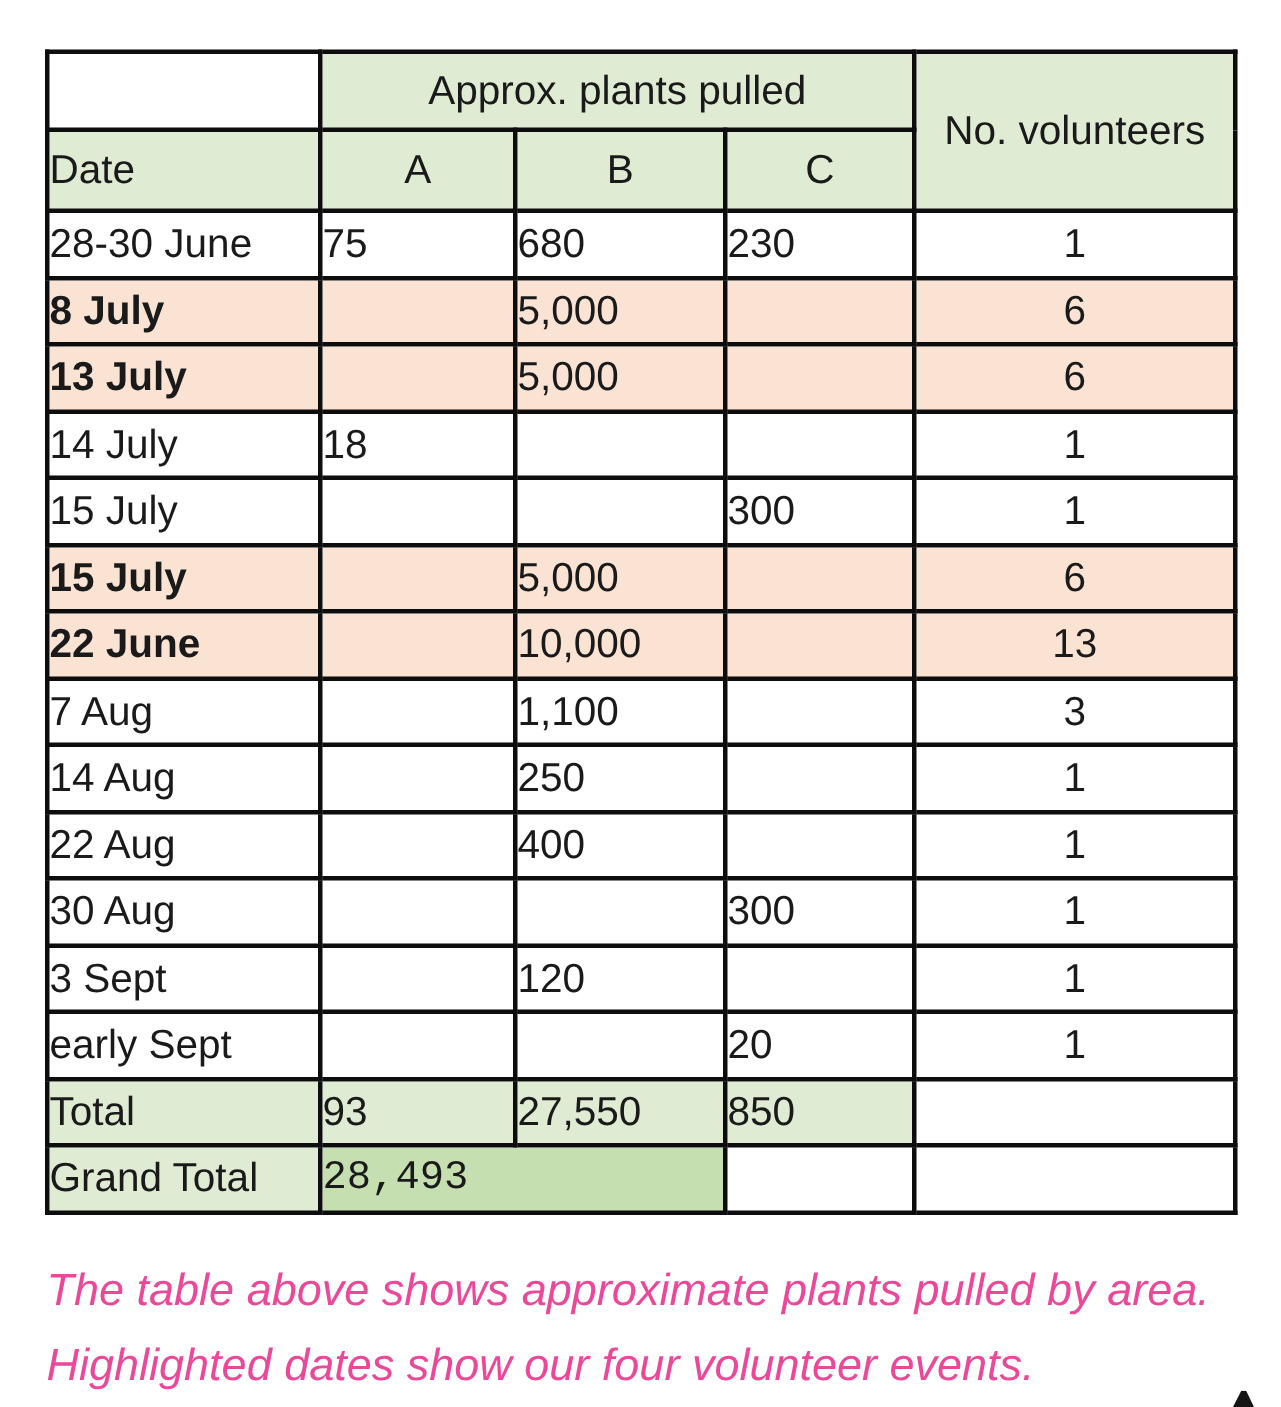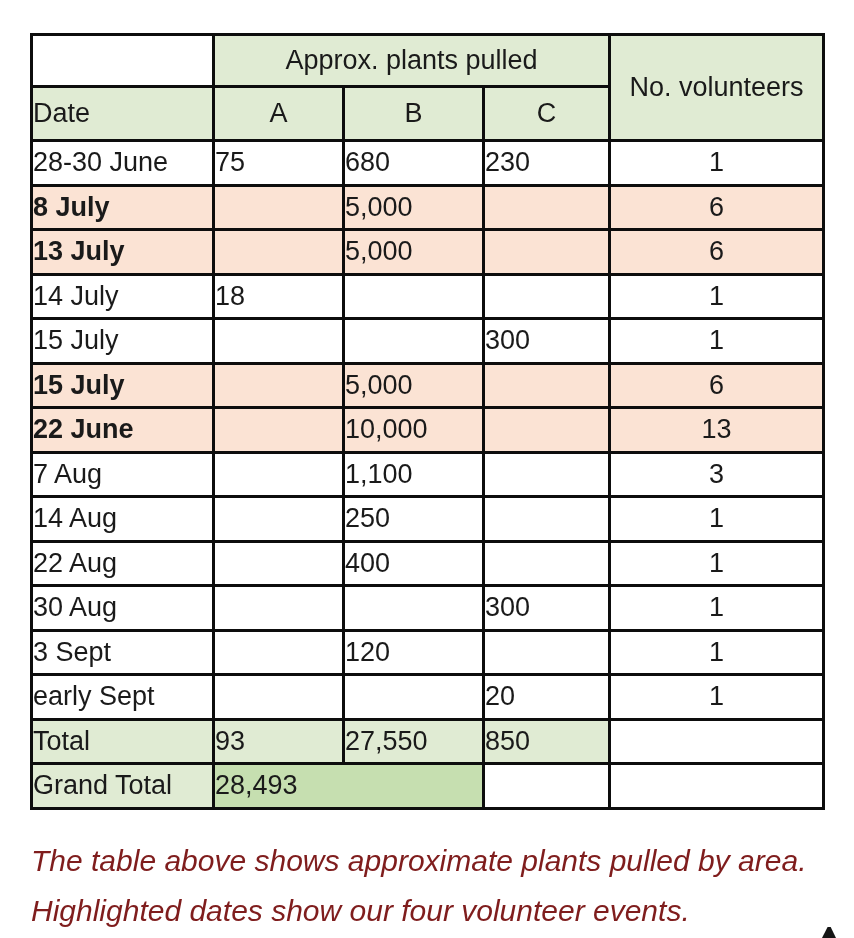--- a/index.html
+++ b/index.html
@@ -44,21 +44,21 @@
     vertical-align: middle;
     padding: 0;
     overflow: hidden;
     white-space: nowrap;
   }
   tr.hrow1 { height: 52px; margin-top: 40px; }
   tr.hrow2 { height: 54px; }
   tbody tr { height: 44.5px; }
 
   .green  { background: var(--light-green); }
-  .dkgreen{ background: var(--dark-green); }
+  .dkgreen{ background: var(--dark-green); font-family: Liberation Mono, monospace; }
   .bold   { font-weight: 700; }
 
   .datecell { text-align: left; padding-left: 4px; }
   .numcell  { text-align: left; padding-right: 10px; }
   .volcell  { text-align: center; }
   .hdr      { text-align: center; font-size: 28px; }
   .wrap2    { white-space: pre-line; line-height: 1.3; }
 
   tr.hl td { background: var(--peach); margin-left: 10px; }
   tr.hl td.datecell { font-weight: 700; }
@@ -88,21 +88,21 @@
   td.gt-value { padding-right: 18px; }
 
   .caption {
     position: absolute;
     left: 31px;
     top: 836px;
     width: 800px;
     font-style: italic;
     font-size: 30px;
     line-height: 50px;
-    color: #7f1d1d;
+    color: #ec4899;
   }
   .cutoff-mark {
     position: absolute;
     left: 822px;
     top: 927px;
     width: 14px;
     height: 11px;
     background: #151515;
     clip-path: polygon(40% 0, 62% 0, 100% 100%, 0 100%);
   }

